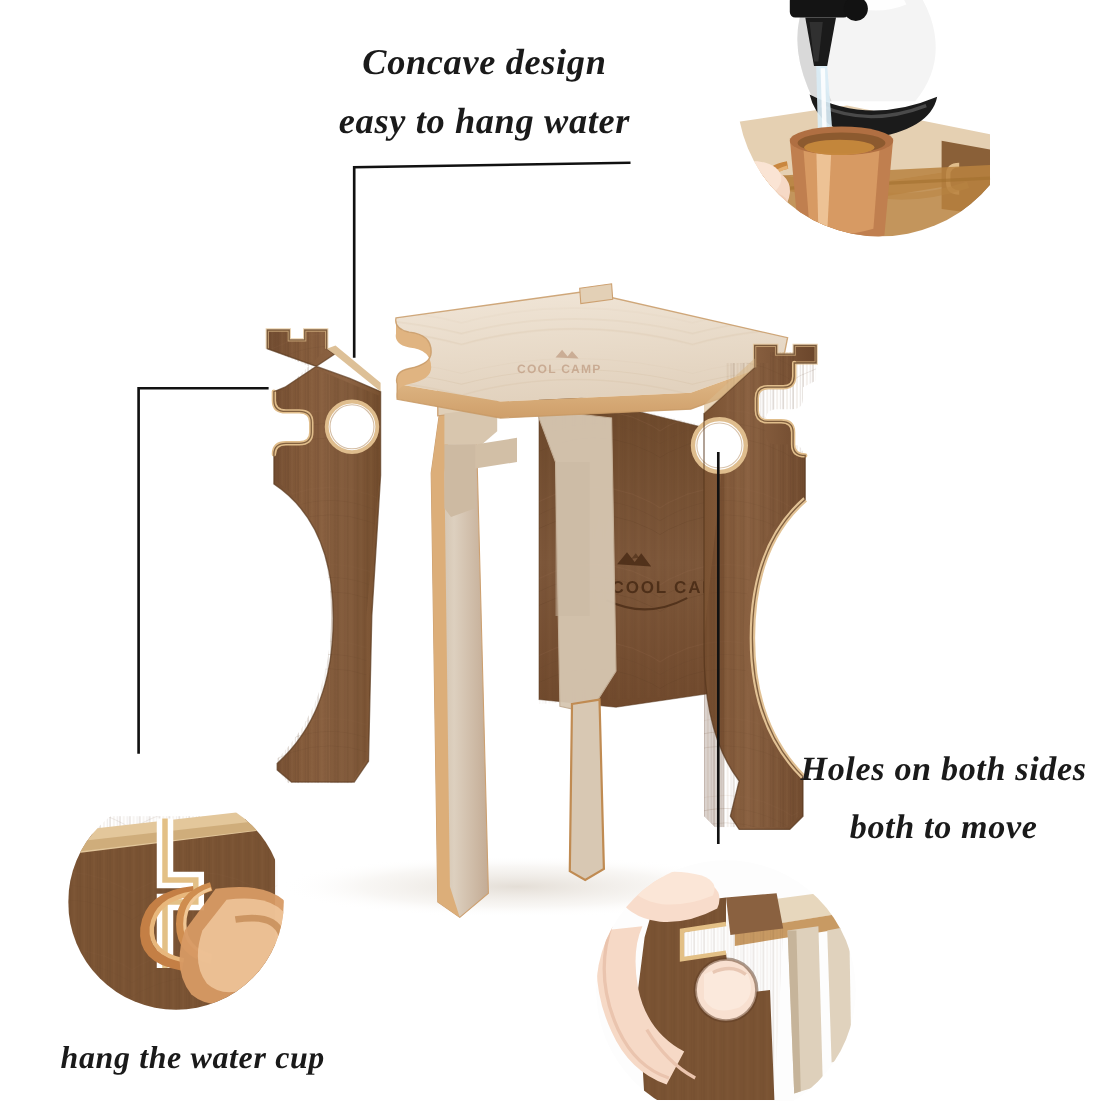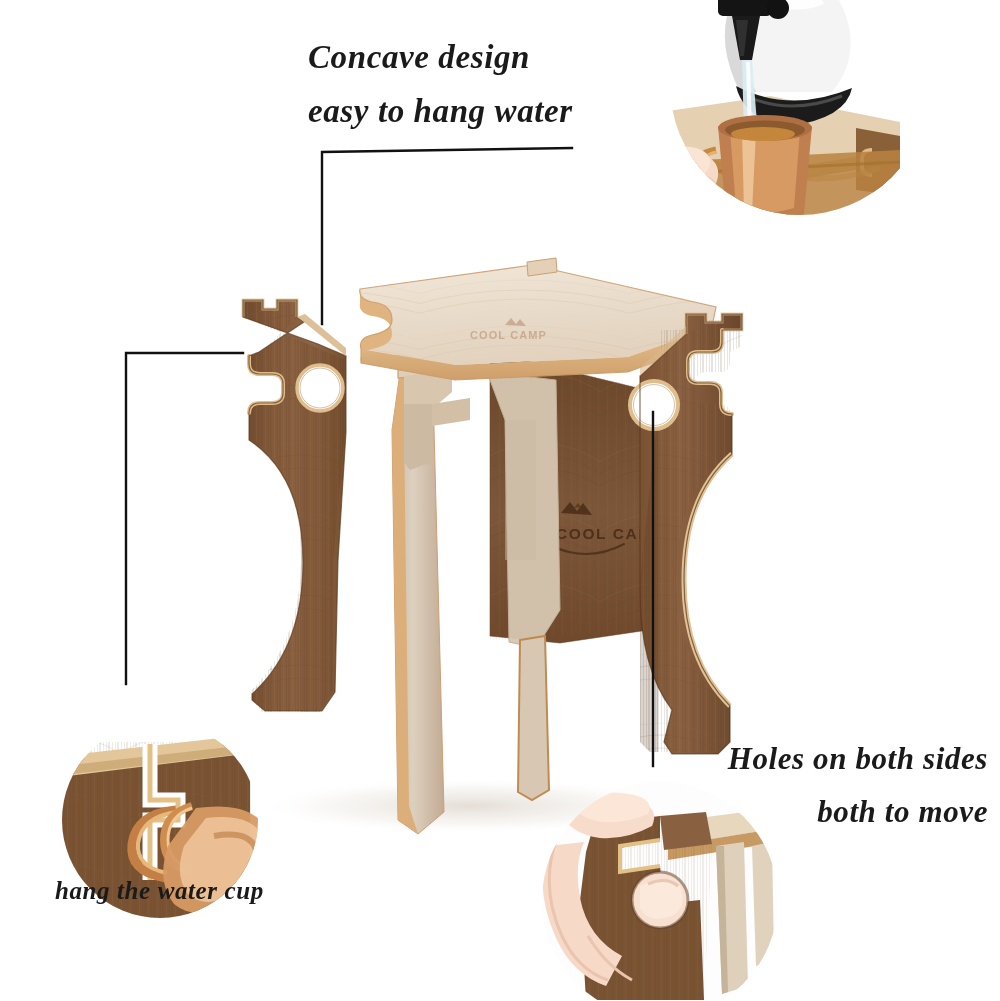--- a/index.html
+++ b/index.html
@@ -10,23 +10,23 @@
     position:absolute;
     font-family:"Liberation Serif",serif;
     font-style:italic;
     font-weight:700;
     color:#1a1a1a;
     letter-spacing:.6px;
     white-space:nowrap;
   }
   .callout .line{display:block;}
 
-  #callout-concave{left:308px;top:30px;font-size:33px;line-height:54px;}
-  #callout-holes{right:12px;top:732px;font-size:31px;line-height:53px;text-align:right;}
-  #callout-hang{left:55px;top:868px;font-size:25px;line-height:46px;}
+  #callout-concave{left:308px;top:30px;font-size:33px;line-height:54px;text-align:center;}
+  #callout-holes{right:12px;top:672px;font-size:31px;line-height:53px;text-align:center;}
+  #callout-hang{left:55px;top:939px;font-size:29px;line-height:46px;}
 
   svg.art{position:absolute;left:0;top:0;width:1000px;height:1001px;}
   svg.art text{font-family:"Liberation Sans",sans-serif;}
 </style>
 </head>
 <body>
 
 <div id="stage">
 
   <svg class="art" viewBox="0 0 1000 1001">

